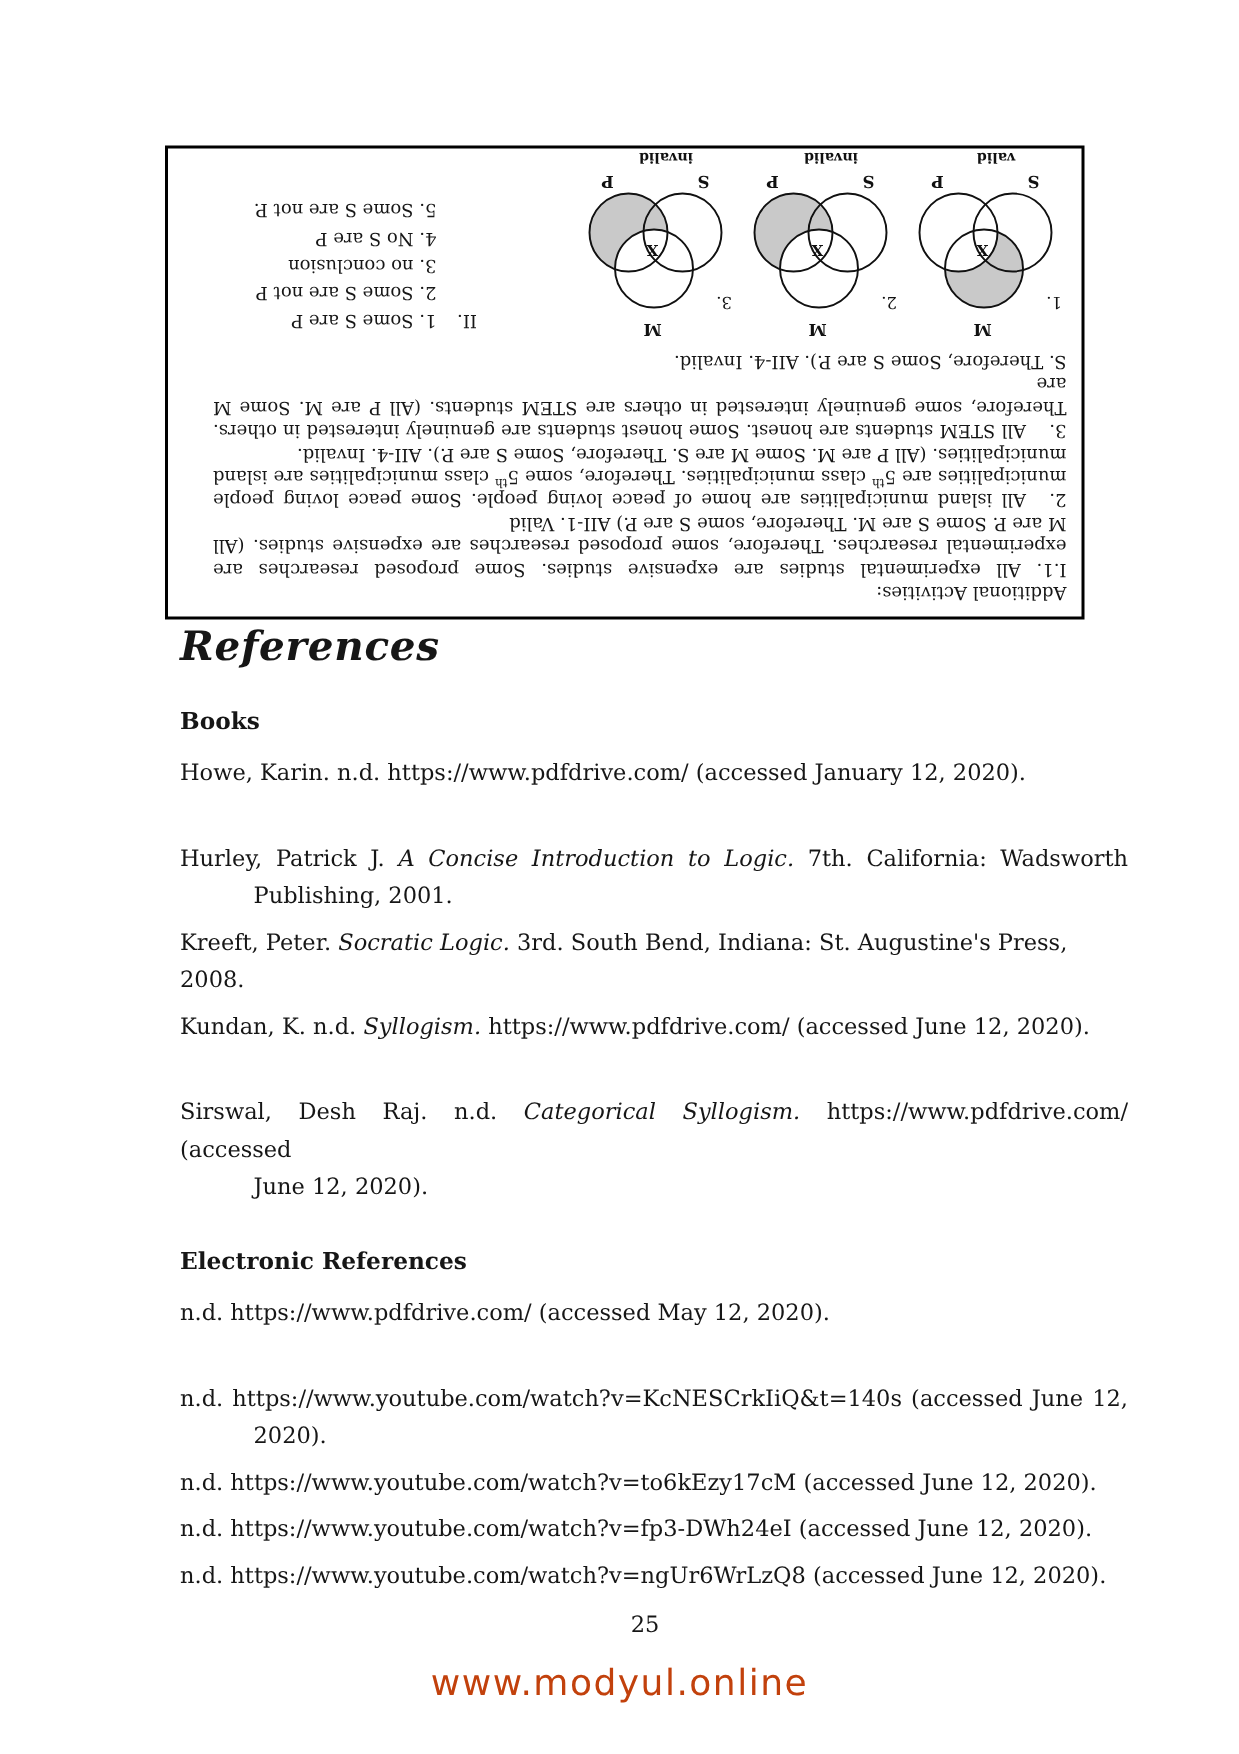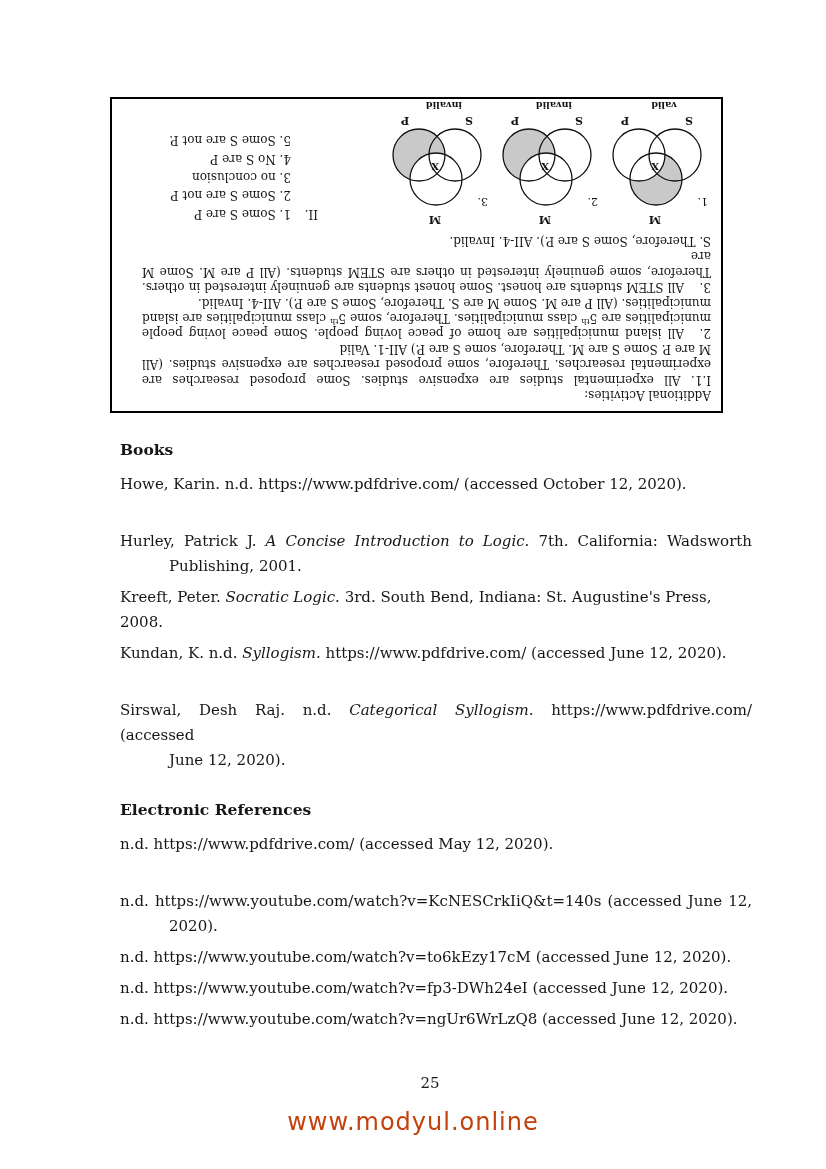--- a/index.html
+++ b/index.html
@@ -159,25 +159,26 @@
           <div class="concl-line rest"><span>3. no conclusion</span></div>
           <div class="concl-line rest"><span>4. No S are P</span></div>
           <div class="concl-line rest"><span>5. Some S are not P.</span></div>
         </div>
 
       </div>
     </div>
   </div>
 
   <div class="refs">
+    <h1 class="refs-heading">References</h1>
 
     <h2 class="sub-heading">Books</h2>
 
     <div class="ref-entry">
-      <div class="ref-line"><span>Howe, Karin. n.d. https://www.pdfdrive.com/ (accessed October 12, 2020).</span></div>
+      <div class="ref-line"><span>Howe, Karin. n.d. https://www.pdfdrive.com/ (accessed January 12, 2020).</span></div>
     </div>
     <div class="ref-entry">
       <div class="ref-line stretch"><span>Hurley, Patrick J. </span><i>A Concise Introduction to Logic.</i><span> 7th. California: Wadsworth</span></div>
       <div class="ref-line cont"><span>Publishing, 2001.</span></div>
     </div>
     <div class="ref-entry">
       <div class="ref-line"><span>Kreeft, Peter. </span><i>Socratic Logic.</i><span> 3rd. South Bend, Indiana: St. Augustine's Press, 2008.</span></div>
     </div>
     <div class="ref-entry">
       <div class="ref-line"><span>Kundan, K. n.d. </span><i>Syllogism.</i><span> https://www.pdfdrive.com/ (accessed June 12, 2020).</span></div>

